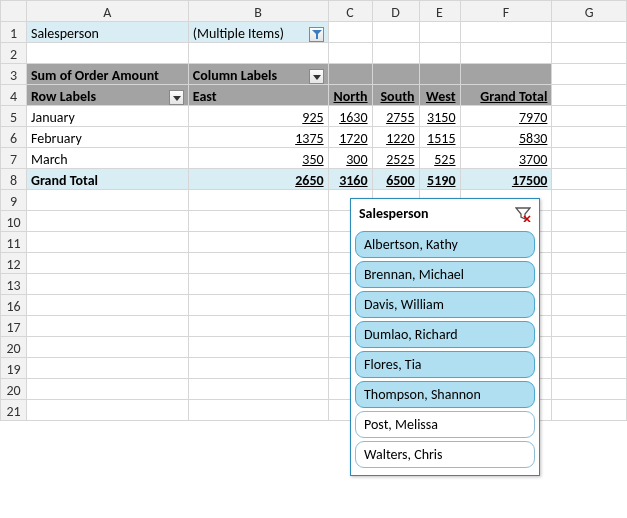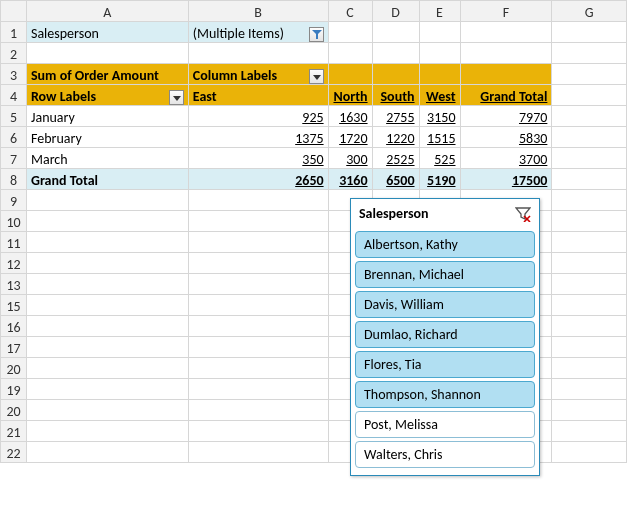--- a/index.html
+++ b/index.html
@@ -41,21 +41,21 @@
     border: 1px solid #bbb;
     width: 26px;
   }
   .corner {
     background: #f2f2f2;
     border: 1px solid #bbb;
     width: 26px;
   }
   .pv-header { background: #d9eef4; }
   .pv-subtotal { background: #d9eef4; font-weight: bold; }
-  .pv-labelrow { background: #eab308; font-weight: bold; }
+  .pv-labelrow { background: #a3a3a3; font-weight: bold; }
   .right { text-align: right; text-decoration: underline; }
   .celltext { display:inline; }
 
   .dd-btn {
     display:inline-block;
     width:15px; height:15px;
     border:1px solid #888;
     background:linear-gradient(#fdfdfd,#e4e4e4);
     vertical-align:middle;
     position:relative;
@@ -111,21 +111,21 @@
     font-weight:bold;
   }
   .slicer-clear {
     width:16px;height:16px;
     position:relative;
     cursor:pointer;
   }
   .slicer-clear svg { width:16px;height:16px; }
   .slicer-item {
     border:1px solid #8cbed6;
-    border-radius:4px;
+    border-radius:9px;
     padding:4px 8px;
     margin:3px 0;
     background:#fff;
     cursor:pointer;
     font-size:14px;
   }
   .slicer-item.sel {
     background:#b1dff2;
     border-color:#4ba8cf;
   }
@@ -303,30 +303,20 @@
         <th class="rowhead">13</th>
         <td></td>
         <td></td>
         <td></td>
         <td></td>
         <td></td>
         <td></td>
         <td></td>
       </tr>
   <tr>
-        <th class="rowhead">15</th>
-        <td></td>
-        <td></td>
-        <td></td>
-        <td></td>
-        <td></td>
-        <td></td>
-        <td></td>
-      </tr>
-  <tr>
         <th class="rowhead">16</th>
         <td></td>
         <td></td>
         <td></td>
         <td></td>
         <td></td>
         <td></td>
         <td></td>
       </tr>
   <tr>
@@ -364,30 +354,20 @@
         <td></td>
         <td></td>
         <td></td>
         <td></td>
         <td></td>
         <td></td>
         <td></td>
       </tr>
   <tr>
         <th class="rowhead">21</th>
-        <td></td>
-        <td></td>
-        <td></td>
-        <td></td>
-        <td></td>
-        <td></td>
-        <td></td>
-      </tr>
-  <tr>
-        <th class="rowhead">22</th>
         <td></td>
         <td></td>
         <td></td>
         <td></td>
         <td></td>
         <td></td>
         <td></td>
       </tr>
 </tbody>
   </table>

